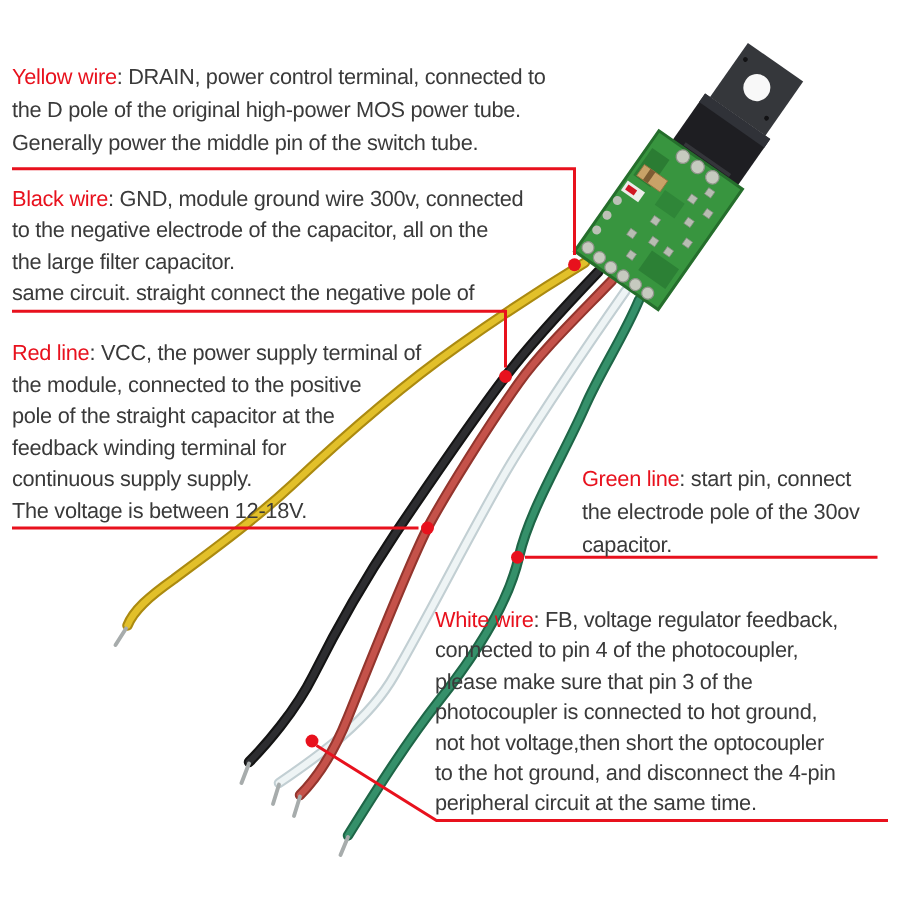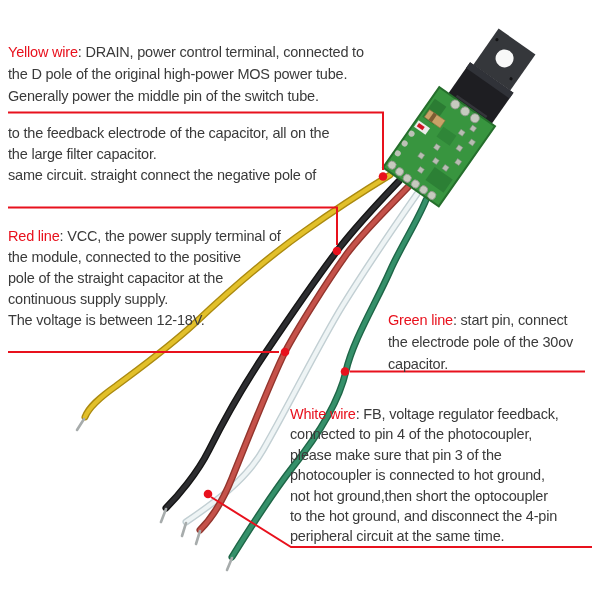--- a/index.html
+++ b/index.html
@@ -112,42 +112,44 @@
     </g>
   </svg>
 
   <div class="ann" id="ann-yellow">
     <span class="line"><span class="lbl">Yellow wire</span><span>: DRAIN, power control terminal, connected to</span></span>
     <span class="line">the D pole of the original high-power MOS power tube.</span>
     <span class="line">Generally power the middle pin of the switch tube.</span>
   </div>
 
   <div class="ann" id="ann-black">
-    <span class="line">to the feedback electrode of the capacitor, all on the</span>
+    <span class="line"><span class="lbl">Black wire</span><span>: GND, module ground wire 300v, connected</span></span>
+    <span class="line">to the negative electrode of the capacitor, all on the</span>
     <span class="line">the large filter capacitor.</span>
     <span class="line">same circuit. straight connect the negative pole of</span>
   </div>
 
   <div class="ann" id="ann-red">
     <span class="line"><span class="lbl">Red line</span><span>: VCC, the power supply terminal of</span></span>
     <span class="line">the module, connected to the positive</span>
     <span class="line">pole of the straight capacitor at the</span>
+    <span class="line">feedback winding terminal for</span>
     <span class="line">continuous supply supply.</span>
     <span class="line">The voltage is between 12-18V.</span>
   </div>
 
   <div class="ann" id="ann-green">
     <span class="line"><span class="lbl">Green line</span><span>: start pin, connect</span></span>
     <span class="line">the electrode pole of the 30ov</span>
     <span class="line">capacitor.</span>
   </div>
 
   <div class="ann" id="ann-white">
     <span class="line"><span class="lbl">White wire</span><span>: FB, voltage regulator feedback,</span></span>
     <span class="line">connected to pin 4 of the photocoupler,</span>
     <span class="line">please make sure that pin 3 of the</span>
     <span class="line">photocoupler is connected to hot ground,</span>
-    <span class="line">not hot ground,then short the optocoupler</span>
+    <span class="line">not hot voltage,then short the optocoupler</span>
     <span class="line">to the hot ground, and disconnect the 4-pin</span>
     <span class="line">peripheral circuit at the same time.</span>
   </div>
 
 </div>
 
 </body></html>

